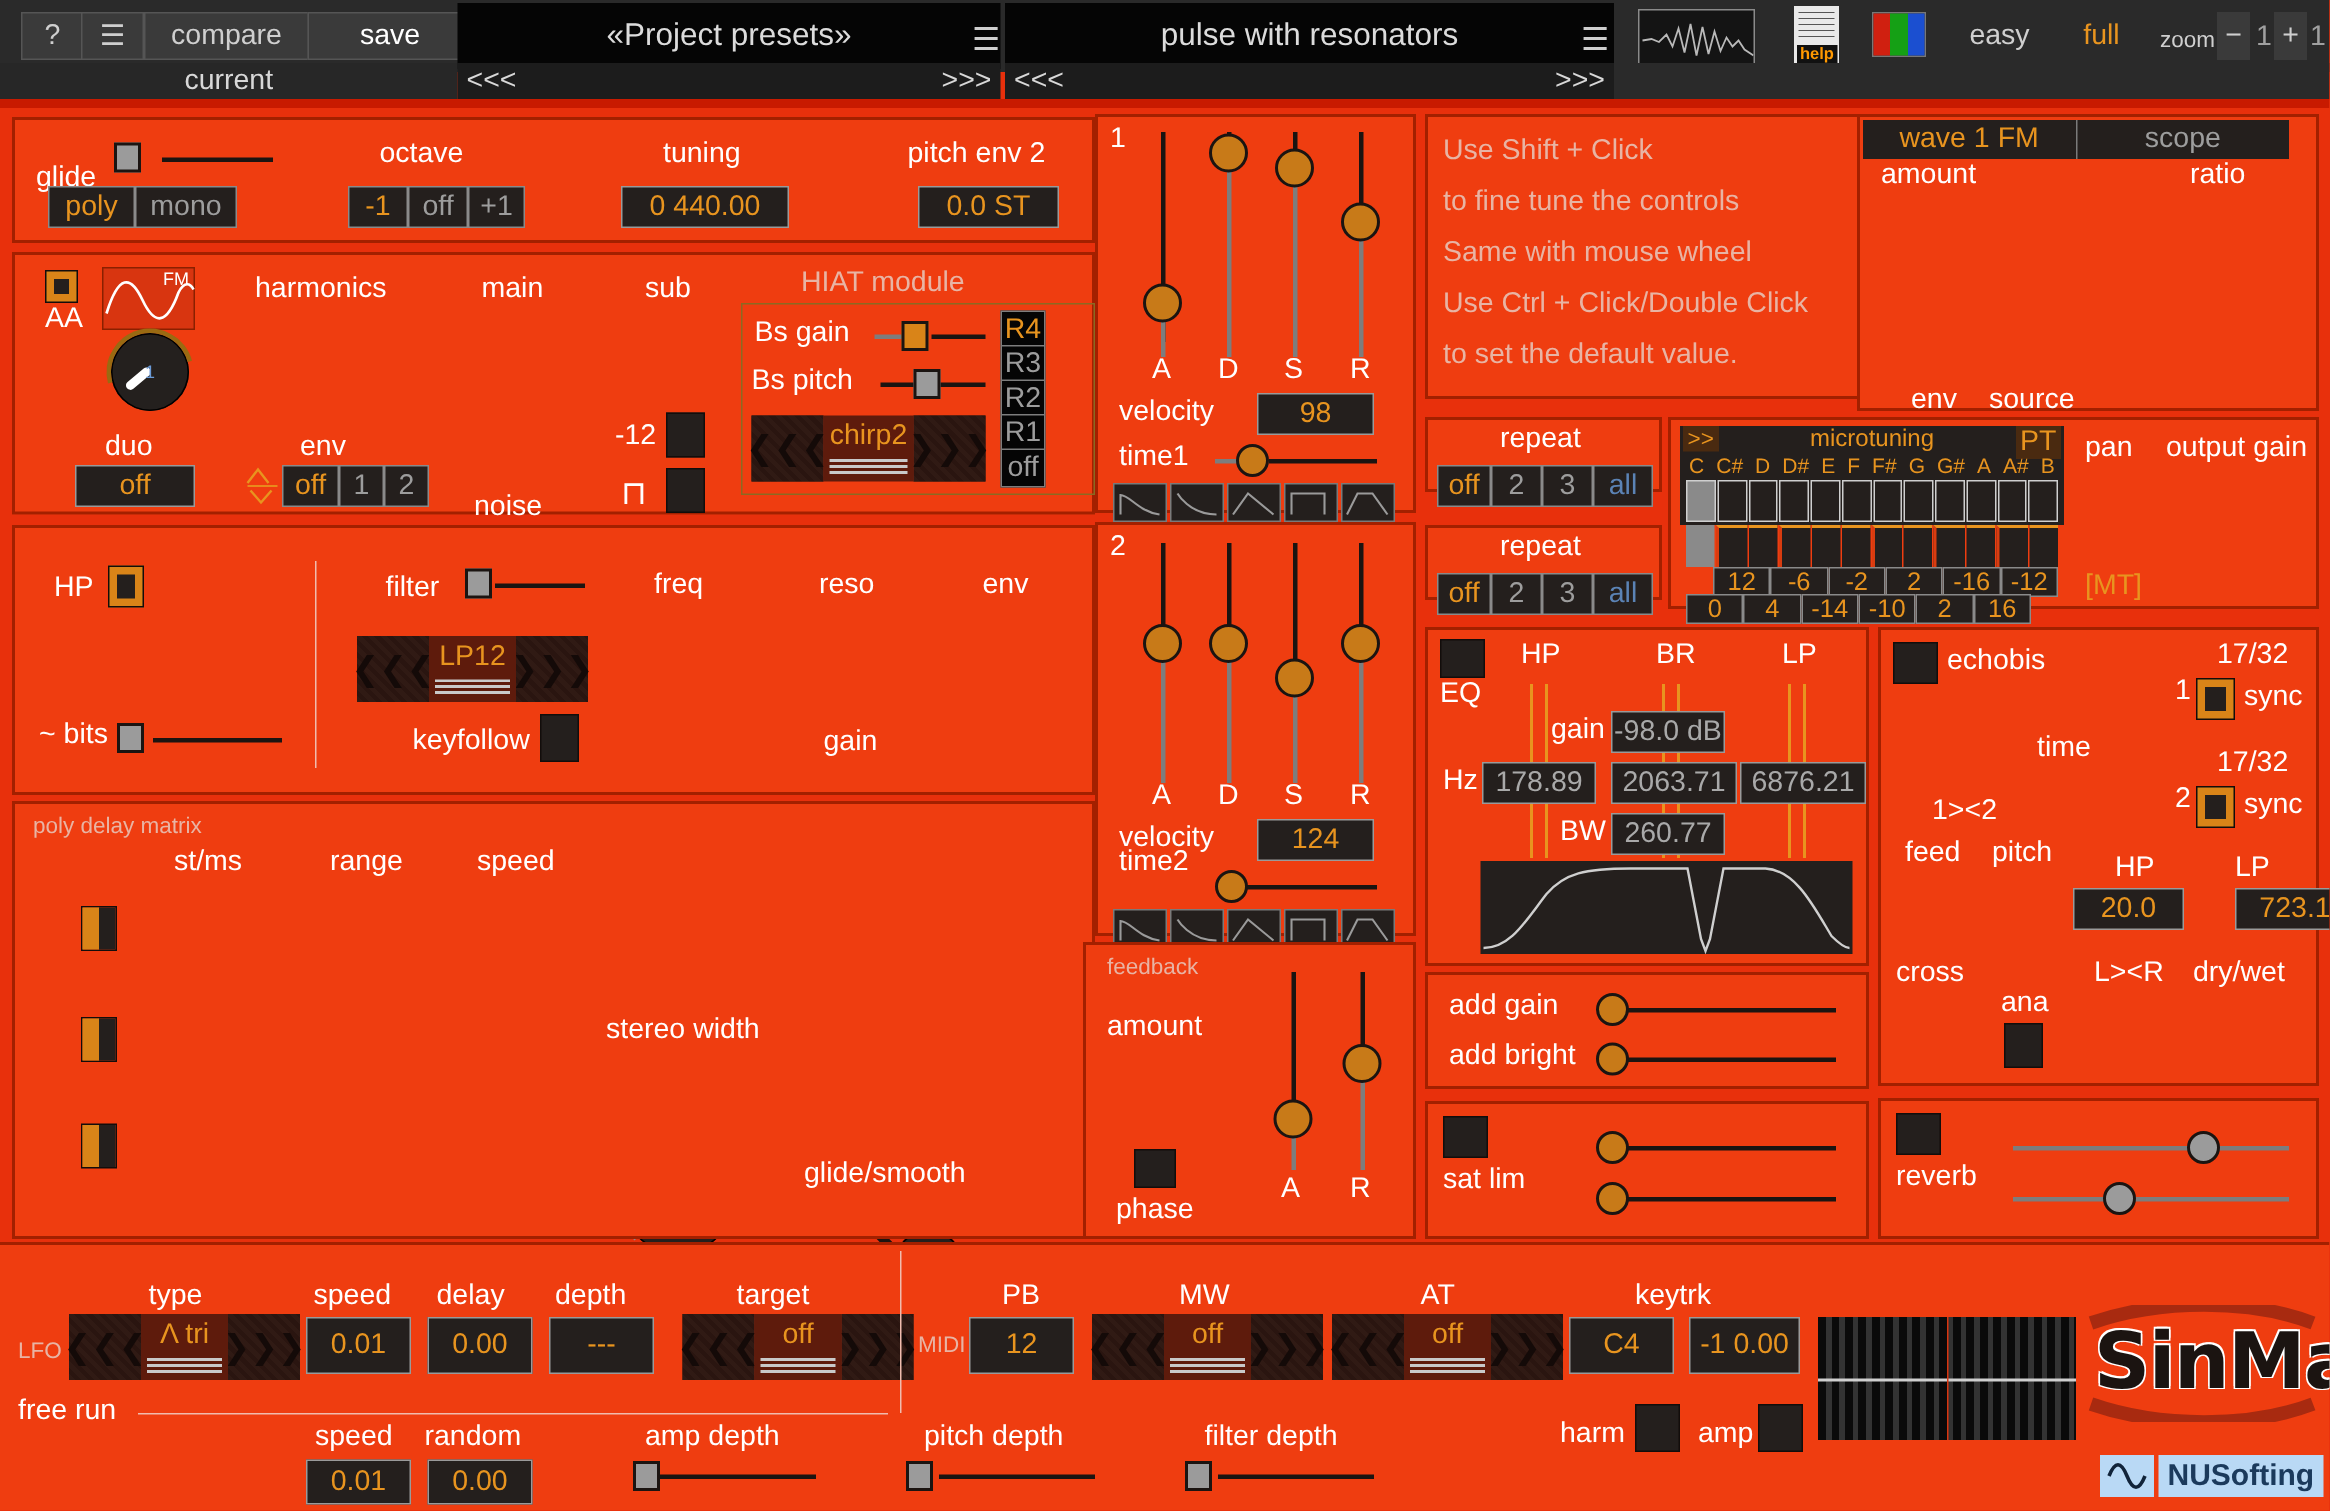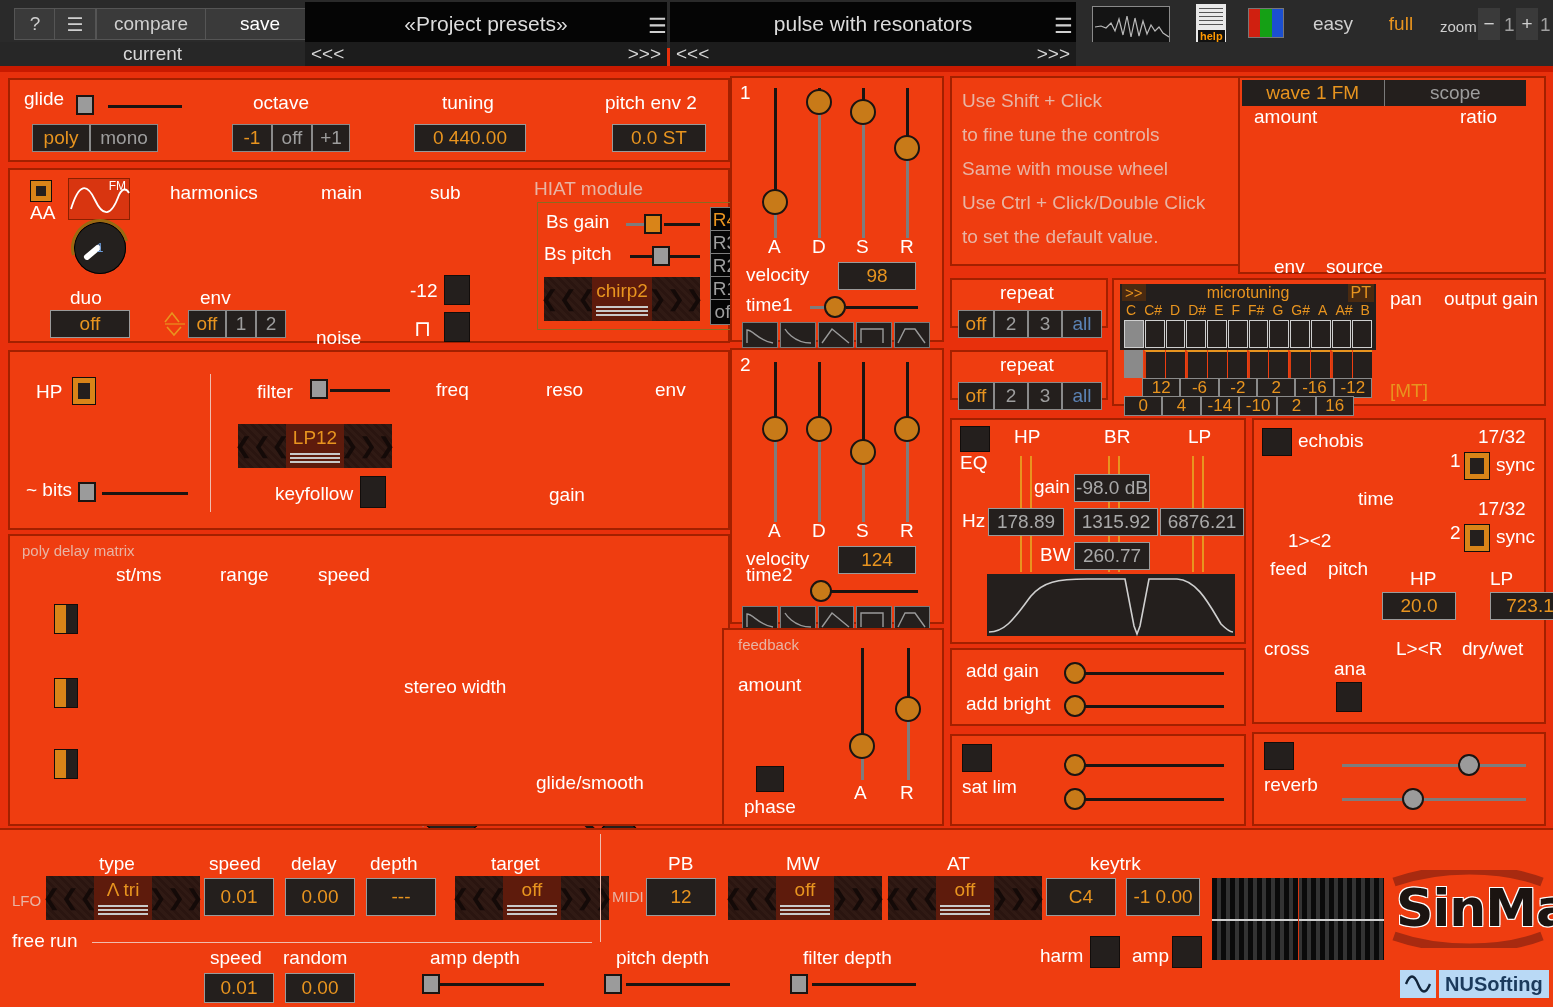--- a/index.html
+++ b/index.html
@@ -192,21 +192,21 @@
   <span>&gt;&gt;&gt;</span>
 </div>
 <div class="navrow" style="left:670px;width:406px;justify-content:space-between;padding:0 6px;background:#1c1c1c;">
   <span>&lt;&lt;&lt;</span>
   <span>&gt;&gt;&gt;</span>
 </div>
 <div class="navrow" style="left:1076px;width:477px;background:#2a2a2a;"></div>
 <div class="redline"></div>
 
 <div class="panel" style="left:8px;top:78px;width:722px;height:84px;">
-  <div class="lbl" style="left:14px;top:8px;">glide</div>
+  <div class="lbl" style="left:14px;top:28px;">glide</div>
   <div class="htrack" style="left:98px;top:25px;width:74px;"></div>
   <div class="sqhandle" style="left:66px;top:15px;"></div>
 
   <div class="seg" style="left:22px;top:44px;">
     <div class="on" style="width:58px;">poly</div>
     <div style="width:68px;">mono</div>
   </div>
 
   <div class="lbl" style="left:243px;top:12px;">octave</div>
   <div class="seg" style="left:222px;top:44px;">
@@ -283,21 +283,21 @@
     <div style="width:30px;">1</div>
     <div style="width:30px;">2</div>
   </div>
 
   <div class="lbl" style="left:400px;top:110px;">-12</div>
   <div class="sqtog" style="left:434px;top:105px;width:26px;height:30px;"></div>
   <div class="lbl" style="left:404px;top:146px;font-size:22px;">⊓</div>
   <div class="sqtog" style="left:434px;top:142px;width:26px;height:30px;"></div>
 
   <div class="lbl lbl-gray" style="left:524px;top:8px;">HIAT module</div>
-  <div style="position:absolute;left:484px;top:32px;width:236px;height:128px;border:1px solid #8a6a22;margin-left:43px;">
+  <div style="position:absolute;left:484px;top:32px;width:236px;height:128px;border:1px solid #8a6a22;">
     <div class="lbl" style="left:8px;top:8px;">Bs gain</div>
     <div class="htrack gray" style="left:88px;top:20px;width:20px;"></div>
     <div class="htrack" style="left:126px;top:20px;width:36px;"></div>
     <div class="sqhandle org" style="left:106px;top:11px;"></div>
 
     <div class="lbl" style="left:6px;top:40px;">Bs pitch</div>
     <div class="htrack" style="left:92px;top:52px;width:70px;"></div>
     <div class="sqhandle" style="left:114px;top:43px;"></div>
 
     <div class="selector" style="left:6px;top:74px;">
@@ -548,21 +548,21 @@
     <div style="width:34px;">2</div>
     <div style="width:34px;">3</div>
     <div style="width:40px;color:#5b83b5;">all</div>
   </div>
 </div>
 
 <div class="panel" style="left:1112px;top:278px;width:434px;height:128px;">
   <div class="mt-wrap" style="left:6px;top:4px;width:256px;height:66px;">
     <div style="position:absolute;left:2px;top:0px;color:#e8941f;font-size:15px;background:#4a2a10;padding:0 3px;">&gt;&gt;</div>
     <div style="position:absolute;left:50%;transform:translateX(-50%);top:0px;color:#e8941f;font-size:16px;">microtuning</div>
-    <div style="position:absolute;right:2px;top:0px;color:#e8941f;font-size:16px;background:#4a2a10;padding:0 3px;">PT</div>
+    <div style="position:absolute;right:2px;top:0px;color:#e8941f;font-size:19px;background:#4a2a10;padding:0 3px;">PT</div>
     <div style="position:absolute;left:6px;top:18px;width:244px;display:flex;color:#e8941f;font-size:14px;justify-content:space-between;">
       <span>C</span>
       <span>C#</span>
       <span>D</span>
       <span>D#</span>
       <span>E</span>
       <span>F</span>
       <span>F#</span>
       <span>G</span>
       <span>G#</span>
@@ -636,21 +636,21 @@
   <div class="eqline" style="left:156px;top:36px;height:116px;"></div>
   <div class="eqline" style="left:166px;top:36px;height:116px;"></div>
   <div class="eqline" style="left:240px;top:36px;height:116px;"></div>
   <div class="eqline" style="left:250px;top:36px;height:116px;"></div>
 
   <div class="lbl" style="left:82px;top:56px;">gain</div>
   <div class="val val-gray" style="left:122px;top:54px;width:76px;">-98.0 dB</div>
 
   <div class="lbl" style="left:10px;top:90px;">Hz</div>
   <div class="val val-gray" style="left:36px;top:88px;width:76px;">178.89</div>
-  <div class="val val-gray" style="left:122px;top:88px;width:84px;">1315.92</div>
+  <div class="val val-gray" style="left:122px;top:88px;width:84px;">2063.71</div>
   <div class="val val-gray" style="left:208px;top:88px;width:84px;">6876.21</div>
 
   <div class="lbl" style="left:88px;top:124px;">BW</div>
   <div class="val val-gray" style="left:122px;top:122px;width:76px;">260.77</div>
 
   <div class="eqbox" style="left:35px;top:154px;width:248px;height:62px;">
     <svg width="248" height="62" viewBox="0 0 248 62">
       <path d="M2,58 C20,58 30,40 44,22 C56,8 70,5 100,5 L138,5 L147,52 L150,60 L153,52 L162,5 L190,5 C210,6 222,30 234,50 C240,56 244,58 246,58" fill="none" stroke="#cfcfcf" stroke-width="1.6"></path>
     </svg>
   </div>

